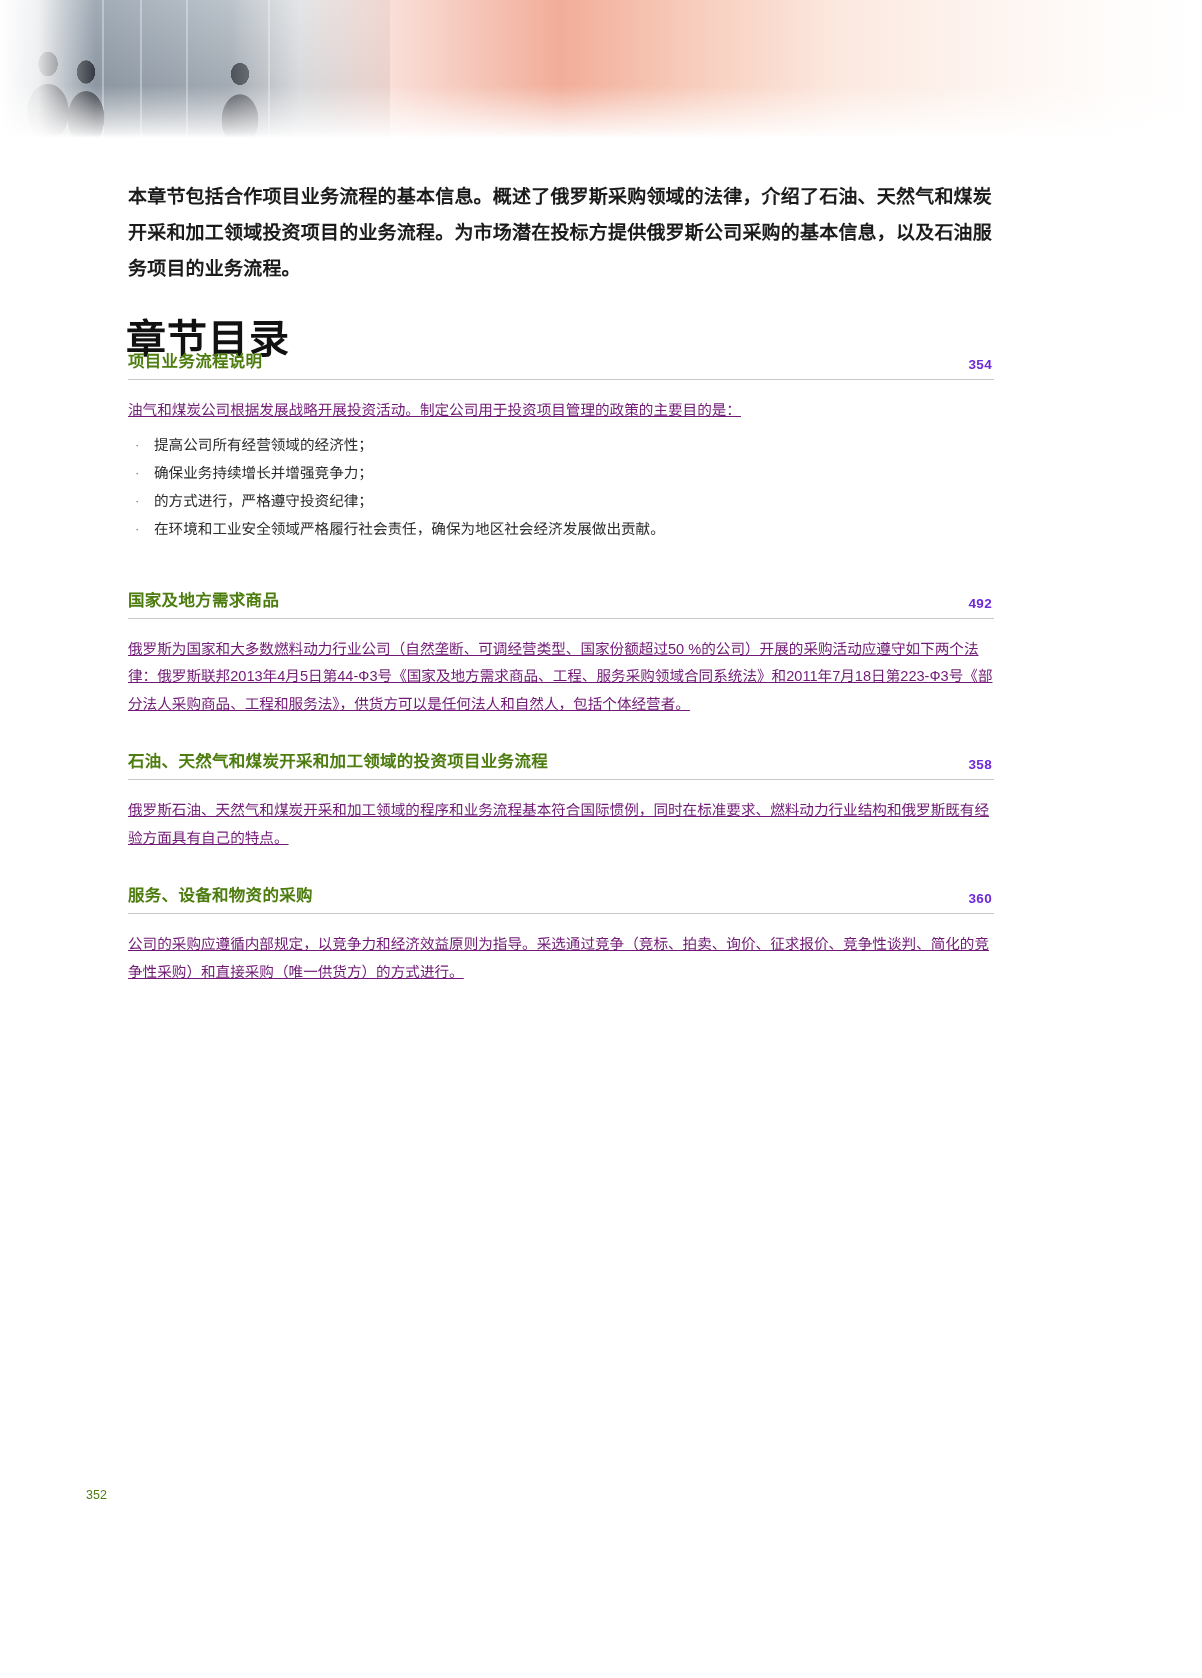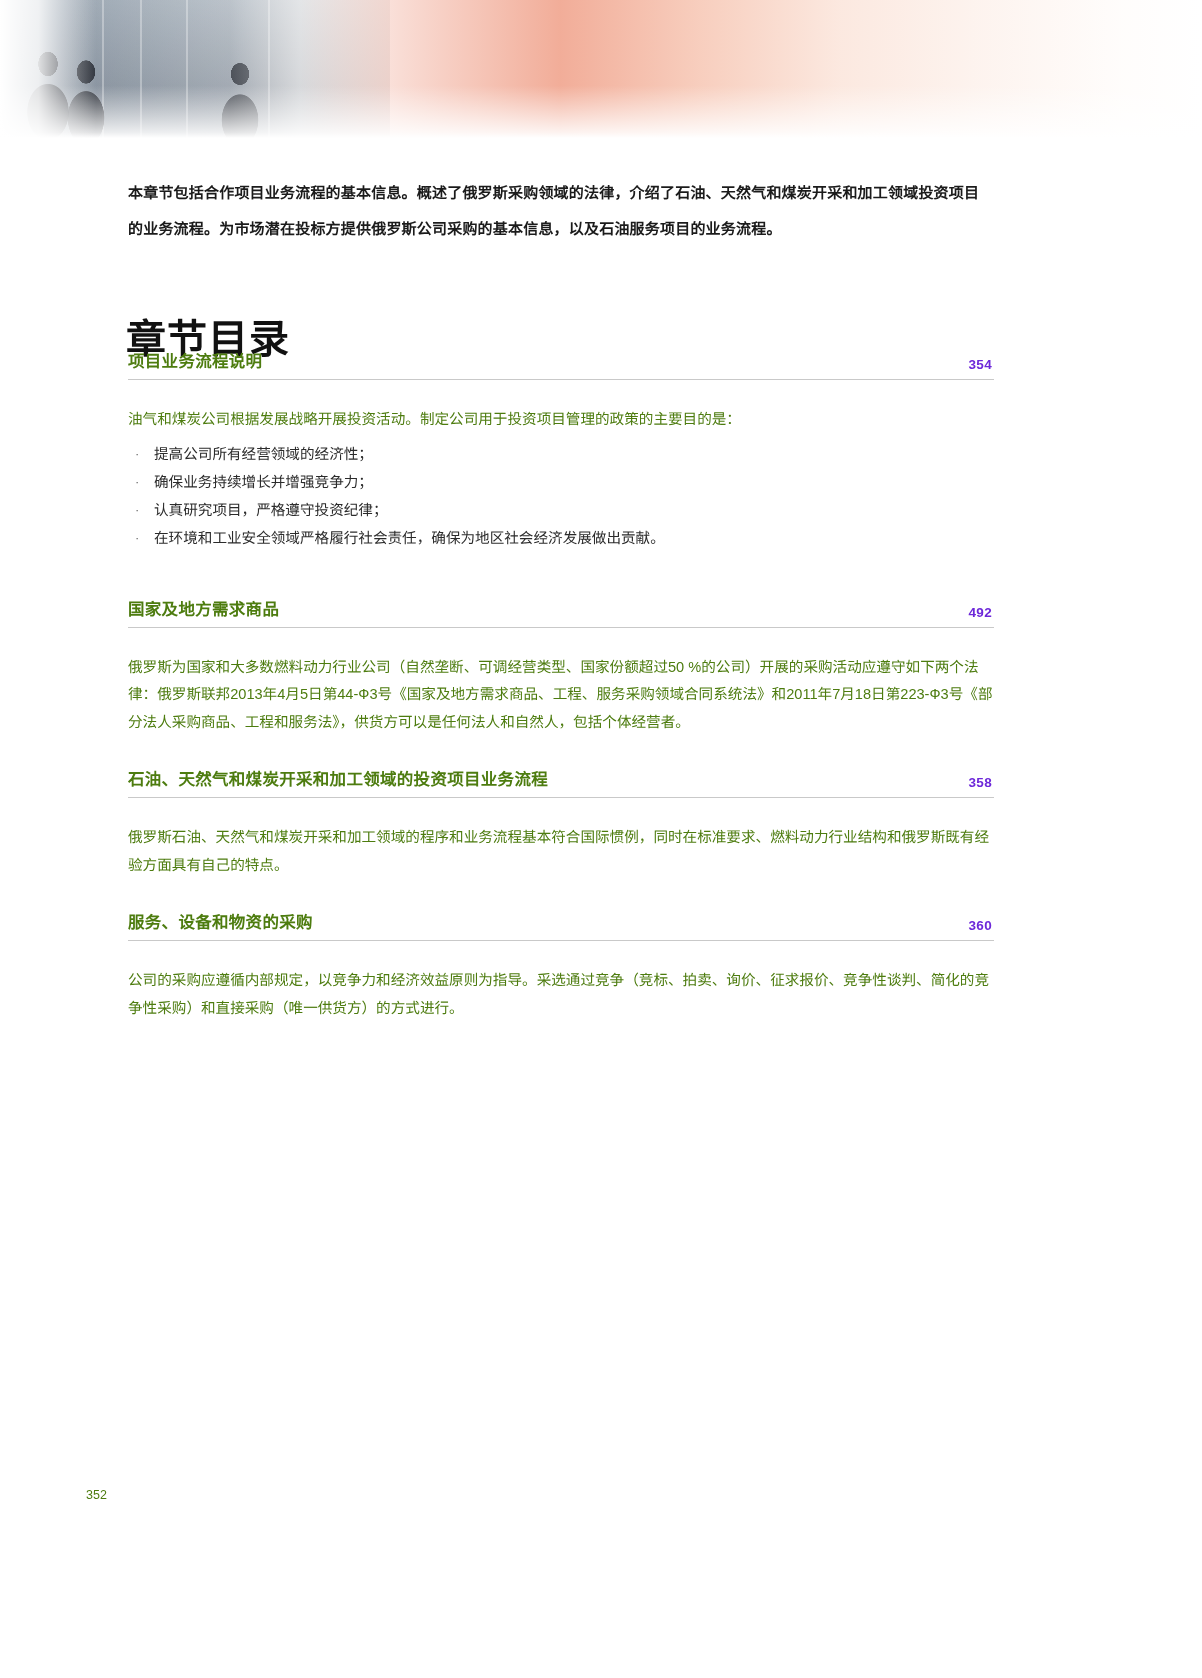--- a/index.html
+++ b/index.html
@@ -93,21 +93,21 @@
     top: 0; left: 0;
     width: 1202px;
     height: 1678px;
   }
 
   .intro {
     position: absolute;
     left: 128px;
     top: 160px;
     width: 864px;
-    font-size: 15px;
+    font-size: 19px;
     font-weight: bold;
     line-height: 36px;
     letter-spacing: 0.2px;
     color: #1b1b1b;
   }
 
   .toc-title {
     position: absolute;
     left: 126px;
     top: 280px;
@@ -141,24 +141,25 @@
     letter-spacing: 0.3px;
   }
   .toc-head-page {
     font-size: 13.5px;
     font-weight: bold;
     color: #6d28d9;
     letter-spacing: 0.3px;
     padding-right: 2px;
   }
   .toc-body {
-    margin-top: 26px;
+    margin-top: 17px;
     font-size: 14.6px;
     line-height: 27.5px;
-    color: #4d7c0f;
+    color: #701a75;
+    text-decoration: underline;
   }
   .toc-list {
     margin: 6px 0 0 0;
     padding: 0;
     list-style: none;
   }
   .toc-list li {
     position: relative;
     padding-left: 26px;
     font-size: 14.6px;
@@ -208,21 +209,21 @@
 
     <section class="toc-entry">
       <div class="toc-head">
         <span class="toc-head-label">项目业务流程说明</span>
         <span class="toc-head-page">354</span>
       </div>
       <div class="toc-body">油气和煤炭公司根据发展战略开展投资活动。制定公司用于投资项目管理的政策的主要目的是：</div>
       <ul class="toc-list">
         <li><span class="bullet">·</span><span>提高公司所有经营领域的经济性；</span></li>
         <li><span class="bullet">·</span><span>确保业务持续增长并增强竞争力；</span></li>
-        <li><span class="bullet">·</span><span>认真研究项目，严格遵守投资纪律；</span></li>
+        <li><span class="bullet">·</span><span>的方式进行，严格遵守投资纪律；</span></li>
         <li><span class="bullet">·</span><span>在环境和工业安全领域严格履行社会责任，确保为地区社会经济发展做出贡献。</span></li>
       </ul>
     </section>
 
     <section class="toc-entry" style="margin-top:44px;">
       <div class="toc-head">
         <span class="toc-head-label">国家及地方需求商品</span>
         <span class="toc-head-page">492</span>
       </div>
       <div class="toc-body">俄罗斯为国家和大多数燃料动力行业公司（自然垄断、可调经营类型、国家份额超过50 %的公司）开展的采购活动应遵守如下两个法律：俄罗斯联邦2013年4月5日第44-Ф3号《国家及地方需求商品、工程、服务采购领域合同系统法》和2011年7月18日第223-Ф3号《部分法人采购商品、工程和服务法》，供货方可以是任何法人和自然人，包括个体经营者。</div>

